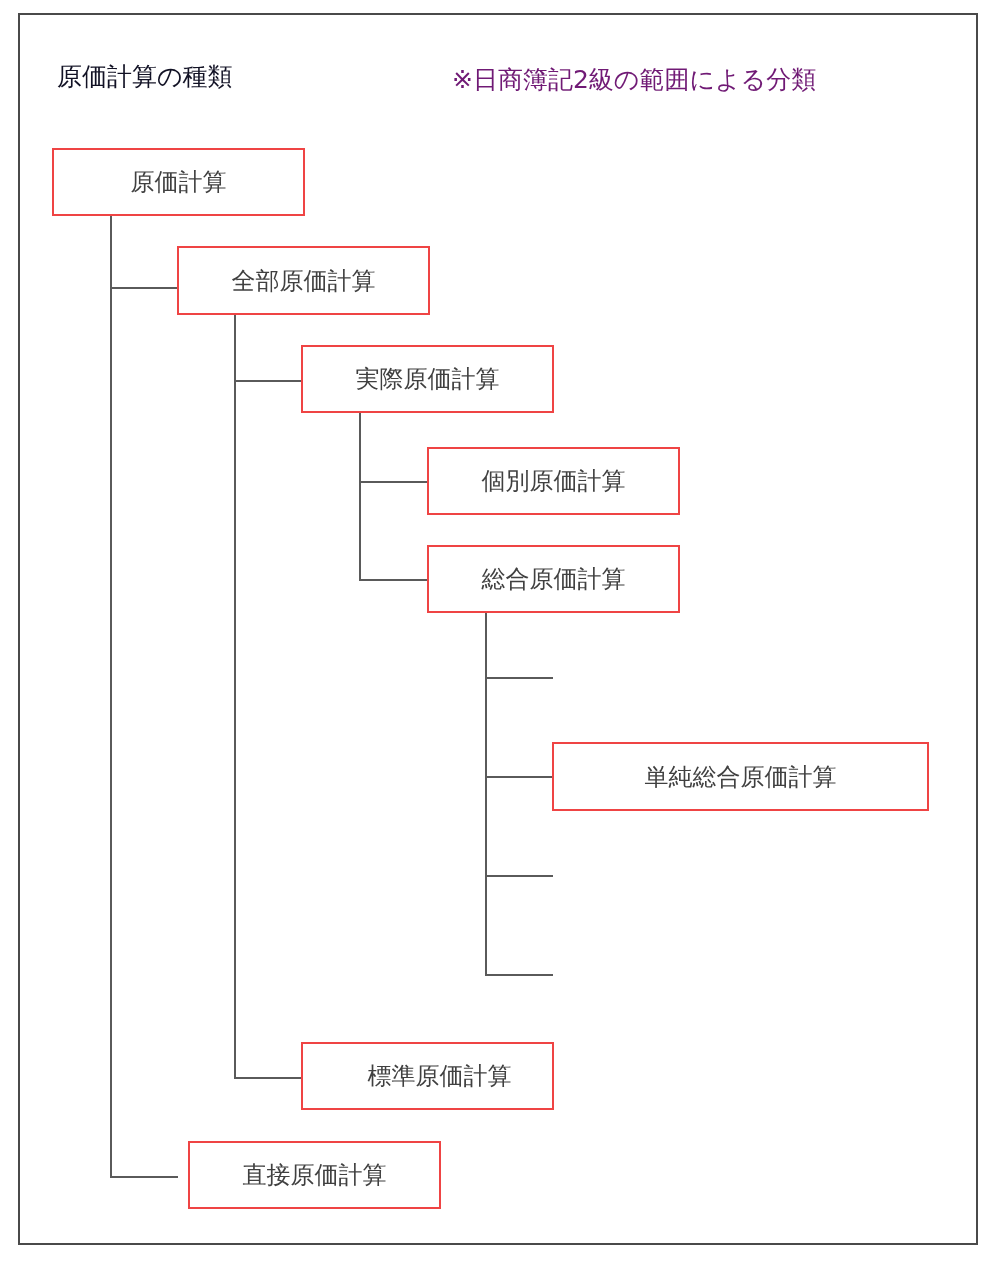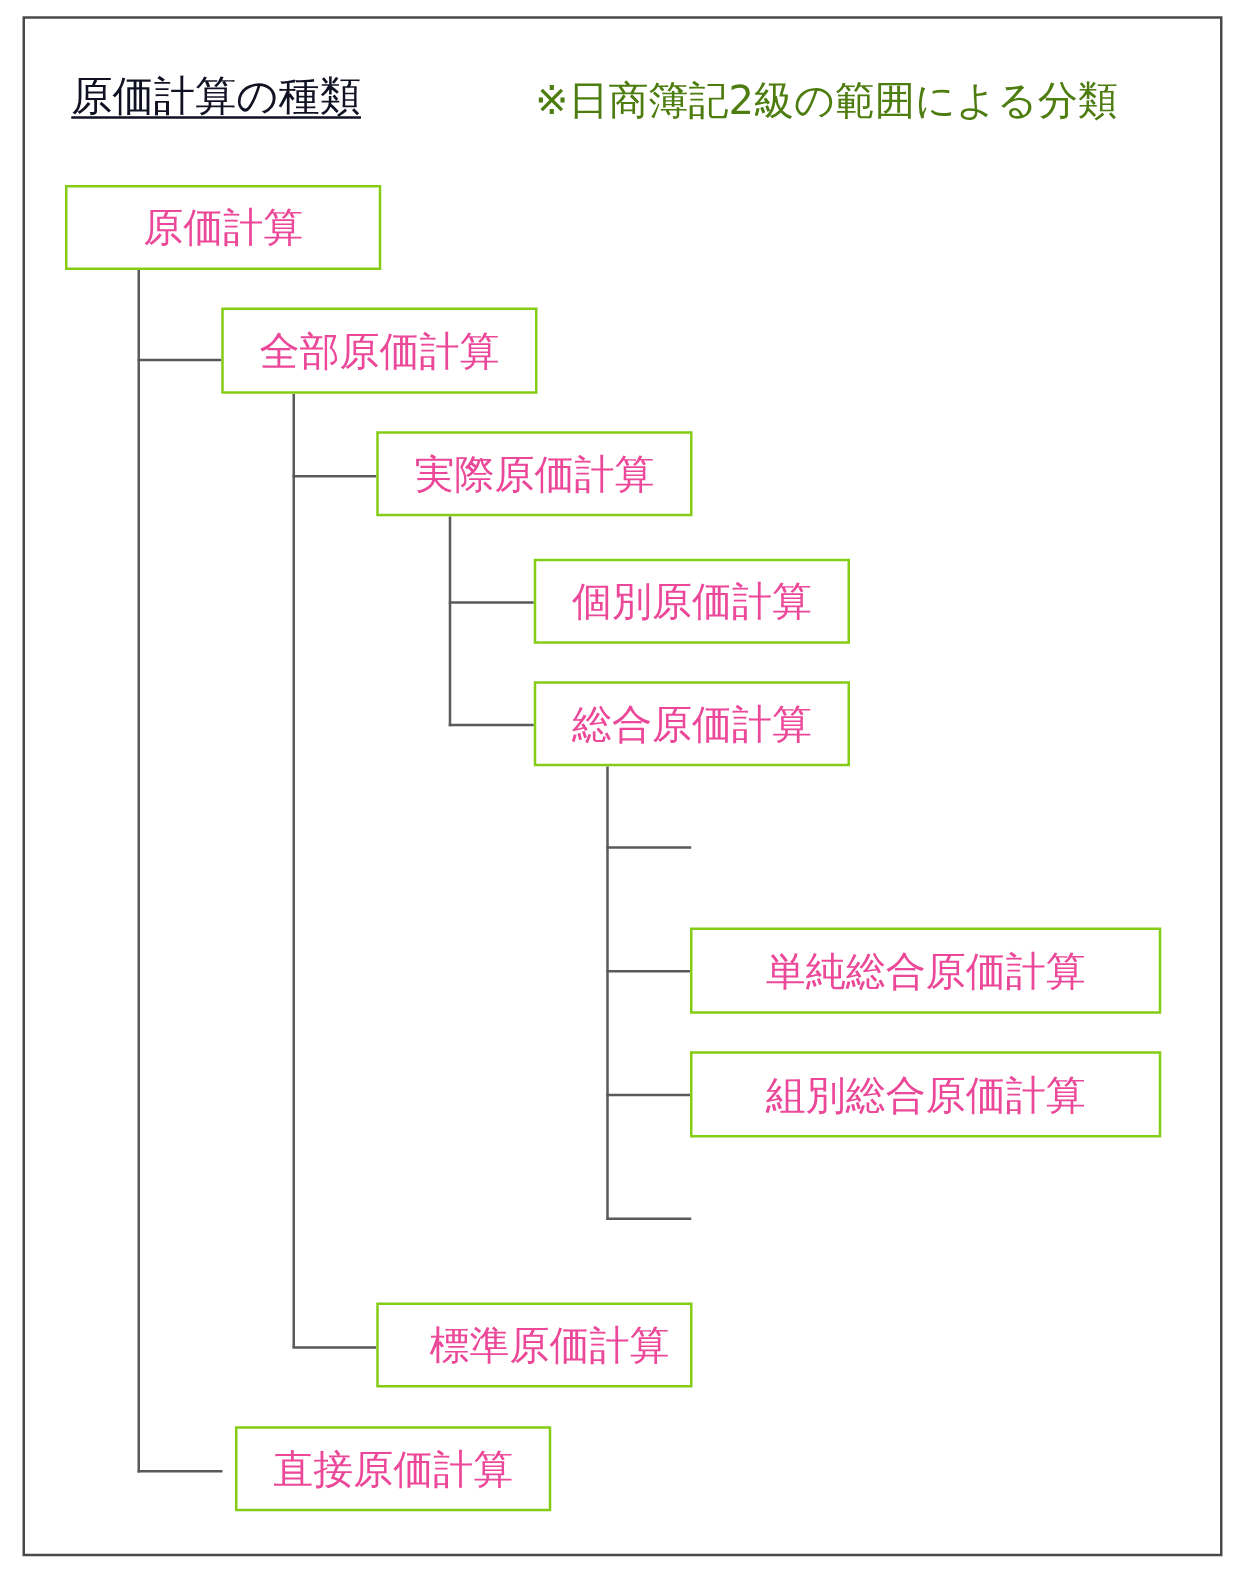--- a/index.html
+++ b/index.html
@@ -26,51 +26,50 @@
     width: 960px;
     height: 1232px;
     border: 2px solid #4a4a4a;
     box-sizing: border-box;
   }
   
   .title {
     position: absolute;
     left: 57px;
     top: 55px;
-    font-size: 33px;
+    font-size: 25px;
     line-height: 44px;
     letter-spacing: 0px;
-    text-decoration: underline;
     text-underline-offset: 5px;
     text-decoration-thickness: 2px;
     white-space: nowrap;
     color: #111124;
   }
   .subtitle {
     position: absolute;
-    left: 428px;
+    left: 452px;
     top: 58px;
-    font-size: 32px;
+    font-size: 25px;
     line-height: 44px;
     white-space: nowrap;
-    color: #4d7c0f;
+    color: #701a75;
   }
   
   .node {
     position: absolute;
     box-sizing: border-box;
-    border: 2px solid #84cc16;
+    border: 2px solid #ef4444;
     background: #ffffff;
     display: flex;
     align-items: center;
     justify-content: center;
-    font-size: 32px;
+    font-size: 24px;
     line-height: 1;
     white-space: nowrap;
-    color: #ec4899;
+    color: #404040;
     z-index: 3;
   }
   
   .conn {
     position: absolute;
     background: #5a5a5a;
     z-index: 1;
   }
   .conn.v { width: 2px; }
   .conn.h { height: 2px; }
@@ -109,20 +108,19 @@
 
   <div class="node" style="left:301px; top:345px; width:253px; height:68px;">実際原価計算</div>
 
   <div class="node" style="left:427px; top:447px; width:253px; height:68px;text-align:right;">個別原価計算</div>
 
   <div class="node" style="left:427px; top:545px; width:253px; height:68px;">総合原価計算</div>
 
 
   <div class="node" style="left:552px; top:742px; width:377px; height:69px;">単純総合原価計算</div>
 
-  <div class="node" style="left:552px; top:841px; width:377px; height:69px;">組別総合原価計算</div>
 
 
   <div class="node" style="left:301px; top:1042px; width:253px; height:68px;padding-left:24px;">標準原価計算</div>
 
   <div class="node" style="left:188px; top:1141px; width:253px; height:68px;">直接原価計算</div>
 
 </div>
 
 </body></html>

